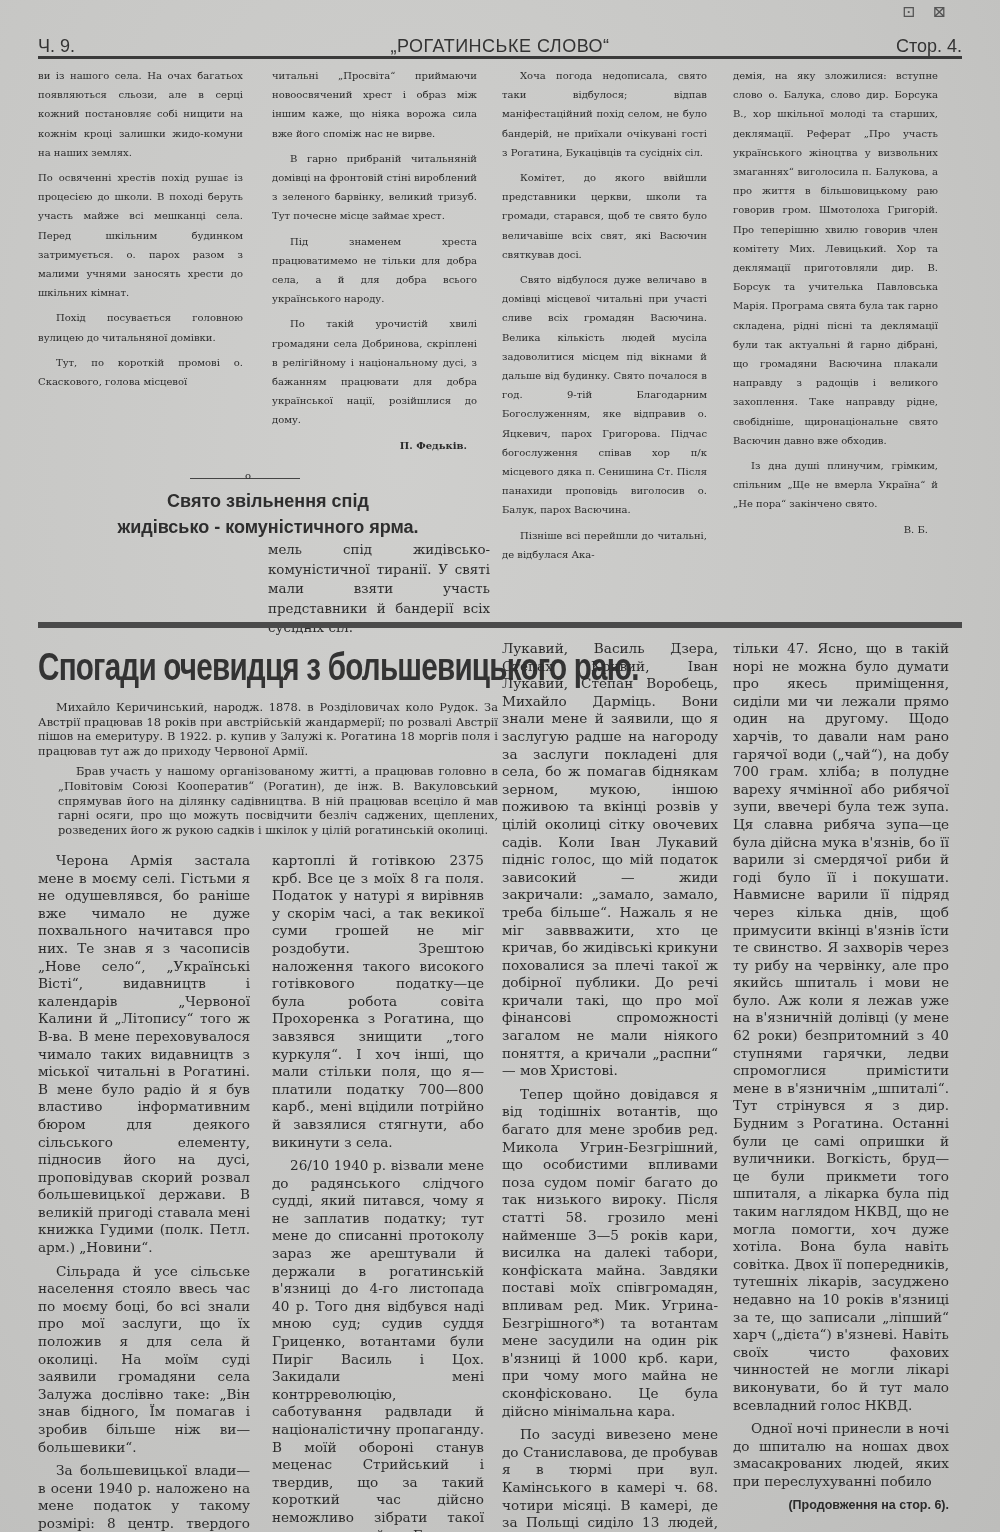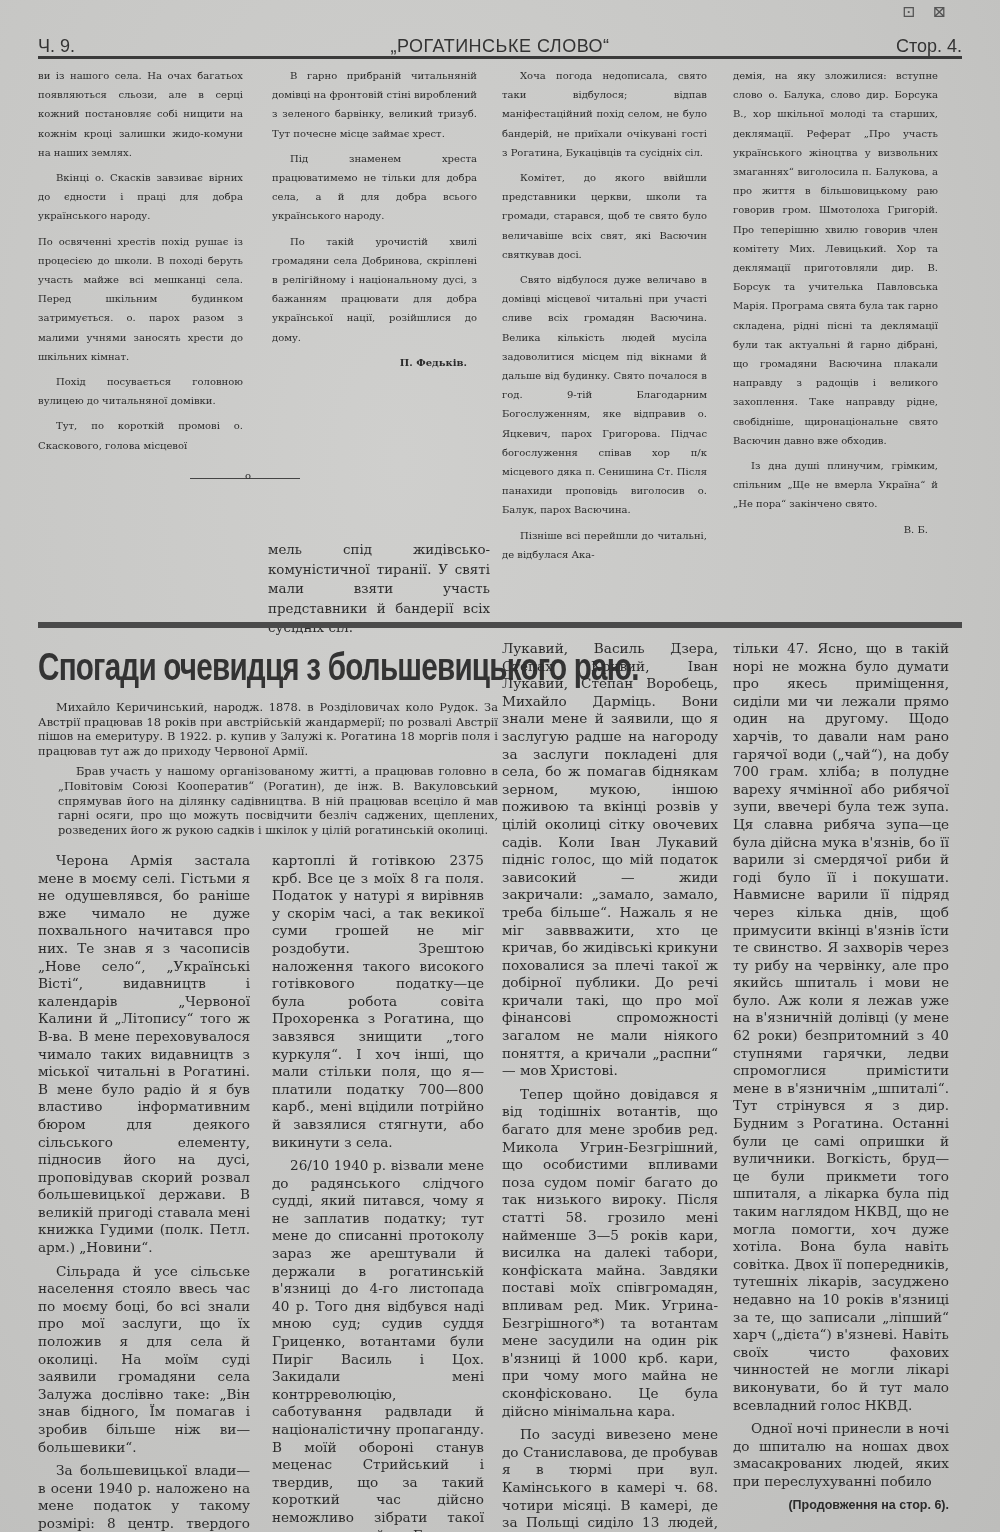--- a/index.html
+++ b/index.html
@@ -66,36 +66,40 @@
 
   <div class="header">
     <span class="issue">Ч. 9.</span>
     <span class="title">„РОГАТИНСЬКЕ СЛОВО“</span>
     <span class="pageno">Стор. 4.</span>
   </div>
   <div class="header-rule"></div>
 
   <div class="col c1">
     <p class="noindent">ви із нашого села. На очах багатьох появляються сльози, але в серці кожний постановляє собі нищити на кожнім кроці залишки жидо-комуни на наших землях.</p>
-    <p>Вкінці о. Скасків завзиває вірних до єдности і праці для добра українського народу.</p>
     <p class="noindent">По освяченні хрестів похід рушає із процесією до школи. В поході беруть участь майже всі мешканці села. Перед шкільним будинком затримується. о. парох разом з малими учнями заносять хрести до шкільних кімнат.</p>
     <p>Похід посувається головною вулицею до читальняної домівки.</p>
     <p>Тут, по короткій промові о. Скаскового, голова місцевої</p>
   </div>
   <div class="col c2">
+    <p class="noindent">читальні „Просвіта“ приймаючи новоосвячений хрест і образ між іншим каже, що ніяка ворожа сила вже його споміж нас не вирве.</p>
     <p>В гарно прибраній читальняній домівці на фронтовій стіні вироблений з зеленого барвінку, великий тризуб. Тут почесне місце займає хрест.</p>
     <p>Під знаменем хреста працюватимемо не тільки для добра села, а й для добра всього українського народу.</p>
     <p>По такій урочистій хвилі громадяни села Добринова, скріплені в релігійному і національному дусі, з бажанням працювати для добра української нації, розійшлися до дому.</p>
     <div class="sig">П. Федьків.</div>
   </div>
 
   <div class="divider-small">
       <span>o</span>
     </div>
 
+  <div class="h2">
+    <span class="l2">Свято звільнення спід</span>
+    <span class="l2">жидівсько - комуністичного ярма.</span>
+  </div>
   <div class="twocol t2">
     <p>мель спід жидівсько-комуністичної тиранії. У святі мали взяти участь представники й бандерії всіх сусідніх сіл.</p>
   </div>
 
   <div class="col c3">
     <p>Хоча погода недописала, свято таки відбулося; відпав маніфестаційний похід селом, не було бандерій, не приїхали очікувані гості з Рогатина, Букацівців та сусідніх сіл.</p>
     <p>Комітет, до якого ввійшли представники церкви, школи та громади, старався, щоб те свято було величавіше всіх свят, які Васючин святкував досі.</p>
     <p>Свято відбулося дуже величаво в домівці місцевої читальні при участі сливе всіх громадян Васючина. Велика кількість людей мусіла задоволитися місцем під вікнами й дальше від будинку. Свято почалося в год. 9-тій Благодарним Богослуженням, яке відправив о. Яцкевич, парох Григорова. Підчас богослуження співав хор п/к місцевого дяка п. Сенишина Ст. Після панахиди проповідь виголосив о. Балук, парох Васючина.</p>
     <p>Пізніше всі перейшли до читальні, де відбулася Ака-</p>
   </div>

